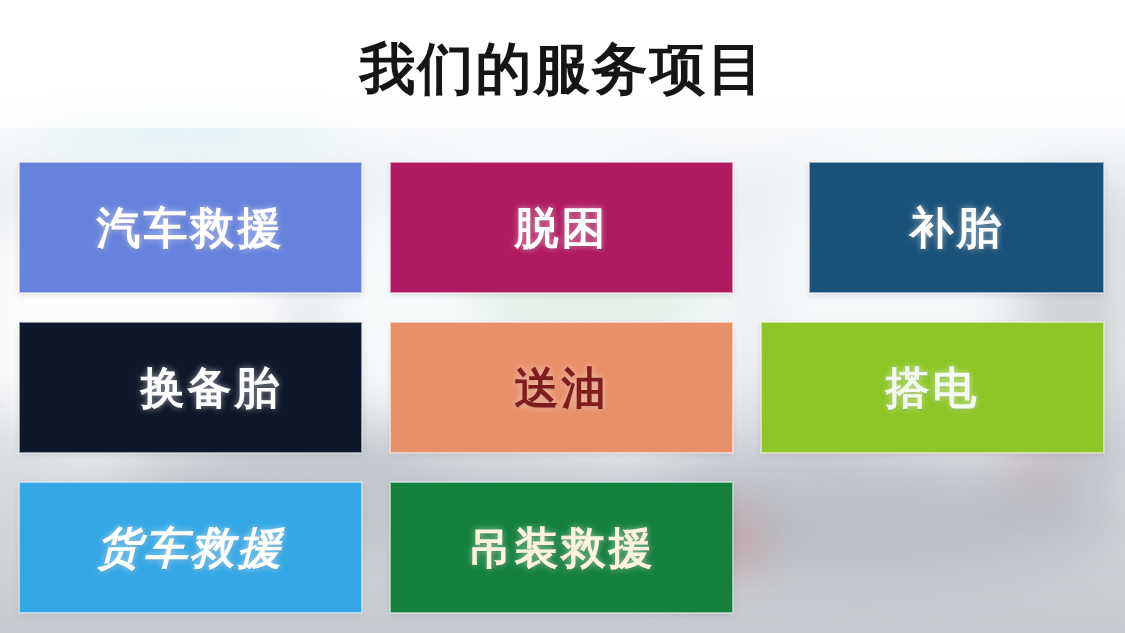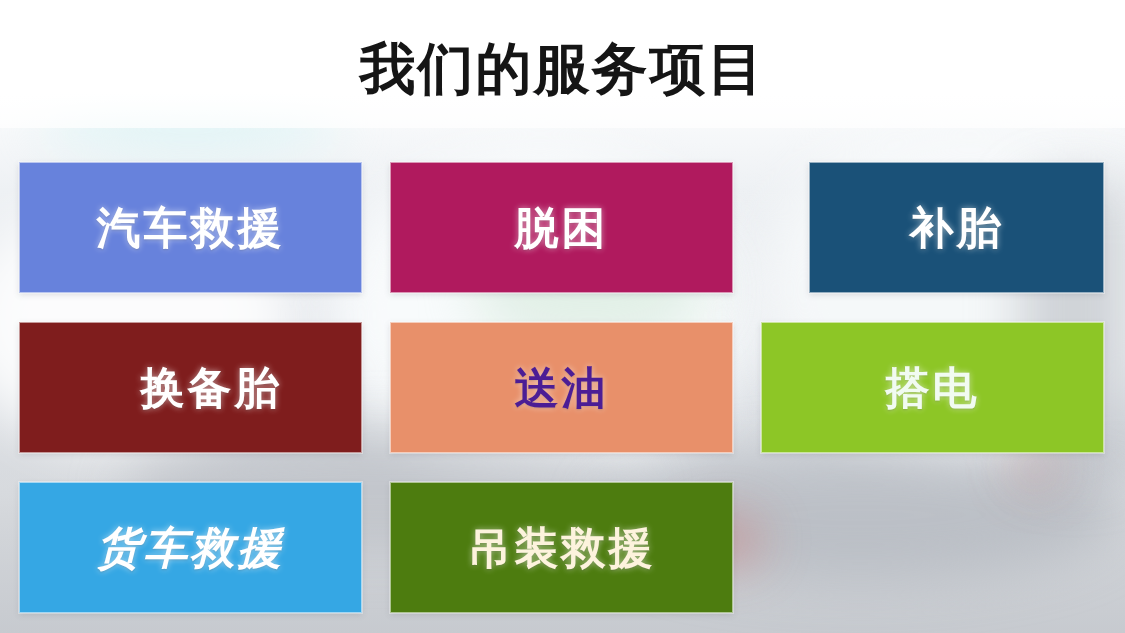--- a/index.html
+++ b/index.html
@@ -119,21 +119,21 @@
     font-weight: 700;
     color: #ffffff;
     letter-spacing: 3px;
     line-height: 1;
     white-space: nowrap;
     text-shadow: 0 0 6px rgba(255,255,255,0.55),
                  0 1px 2px rgba(0,0,0,0.18);
   }
 
   
-  .tile.warm-label .tile-label { color: #4c1d95; }
+  .tile.warm-label .tile-label { color: #7f1d1d; }
   .tile.cream-label .tile-label { color: #fdf3dd; }
   .tile.mint-label .tile-label { color: #f1fbf1; }
 </style>
 </head>
 <body>
 
 <div id="stage">
 
   <div class="bg-photo"></div>
   <div class="bg-blob blob-car-left"></div>
@@ -155,30 +155,30 @@
   <div class="tile-grid">
       <div class="tile" style="background: rgb(103, 130, 220);">
         <span class="tile-label">汽车救援</span>
       </div>
       <div class="tile" style="background: rgb(176, 26, 94);">
         <span class="tile-label">脱困</span>
       </div>
       <div class="tile" style="background: rgb(26, 81, 120); margin-left: 48px;">
         <span class="tile-label">补胎</span>
       </div>
-      <div class="tile" style="background: #7f1d1d; padding-left: 41px;">
+      <div class="tile" style="background: #0f172a; padding-left: 41px;">
         <span class="tile-label">换备胎</span>
       </div>
       <div class="tile warm-label" style="background: rgb(232, 144, 106);">
         <span class="tile-label">送油</span>
       </div>
       <div class="tile mint-label" style="background: rgb(141, 198, 38); text-align: right;">
         <span class="tile-label">搭电</span>
       </div>
       <div class="tile" style="background: rgb(53, 167, 228); font-style: italic;">
         <span class="tile-label">货车救援</span>
       </div>
-      <div class="tile cream-label" style="background: #4d7c0f;">
+      <div class="tile cream-label" style="background: #15803d;">
         <span class="tile-label">吊装救援</span>
       </div>
     </div>
 
 </div>
 
 </body></html>

